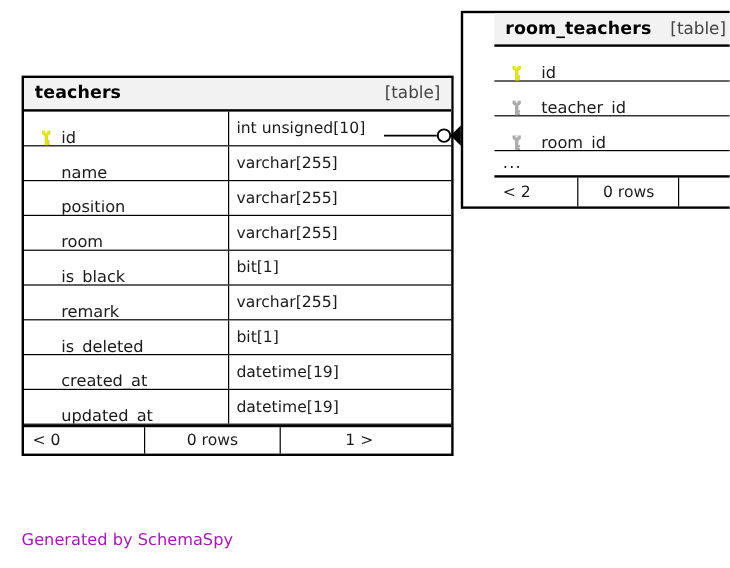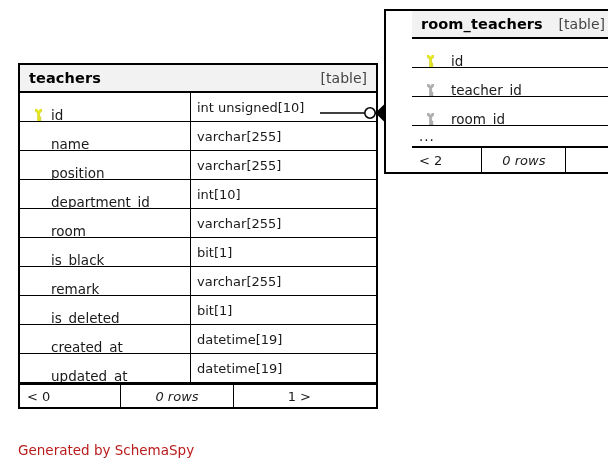--- a/index.html
+++ b/index.html
@@ -126,21 +126,21 @@
     align-items: center;
     box-sizing: border-box;
     font-size: 13px;
     color: #1a1a1a;
     padding: 0 7px;
     border-left: 1px solid #000000;
     white-space: nowrap;
   }
   .foot-cell:first-child { border-left: none; }
   .foot-prev { justify-content: flex-start; }
-  .foot-rows { justify-content: center; font-style: italic; }
+  .foot-rows { justify-content: center; }
   .foot-next { justify-content: flex-end; }
 
   
   #entity-teachers {
     left: 18px;
     top: 63px;
     width: 360px;
   }
   #entity-teachers .col-name { width: 170px; }
   #entity-teachers .col-type { width: 128px; }
@@ -162,21 +162,21 @@
 
   
   #relationship { position: absolute; left: 0; top: 0; overflow: visible; }
 
   
   #caption {
     position: absolute;
     left: 18px;
     top: 442px;
     font-size: 13.5px;
-    color: #b91c1c;
+    color: #a21caf;
     white-space: nowrap;
   }
 </style>
 </head>
 <body>
 
 <div id="canvas">
 
   <div class="entity" id="entity-teachers">
     <div class="entity-header">
@@ -206,27 +206,20 @@
     </div>
 
     <div class="col-row">
       <div class="col-name">
         <span class="key-slot"></span>
         <span class="col-label">position</span>
       </div>
       <div class="col-type">varchar[255]</div>
     </div>
 
-    <div class="col-row">
-      <div class="col-name">
-        <span class="key-slot"></span>
-        <span class="col-label">department_id</span>
-      </div>
-      <div class="col-type">int[10]</div>
-    </div>
 
     <div class="col-row">
       <div class="col-name">
         <span class="key-slot"></span>
         <span class="col-label">room</span>
       </div>
       <div class="col-type">varchar[255]</div>
     </div>
 
     <div class="col-row">

